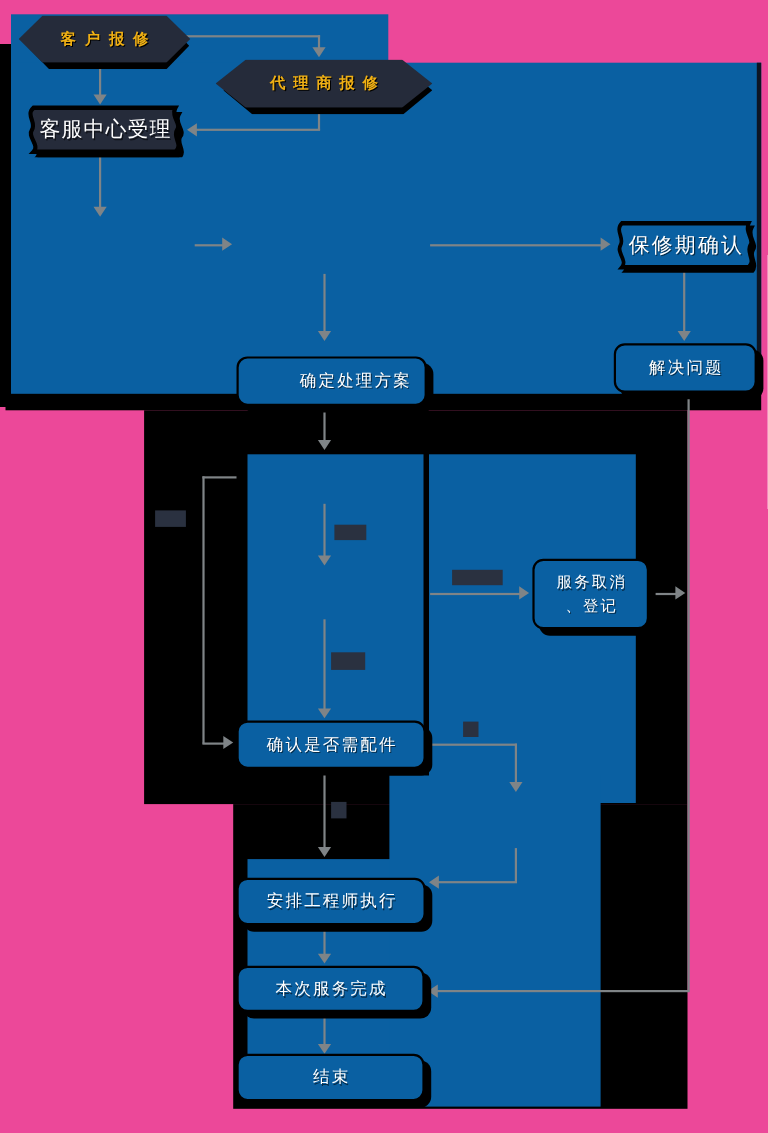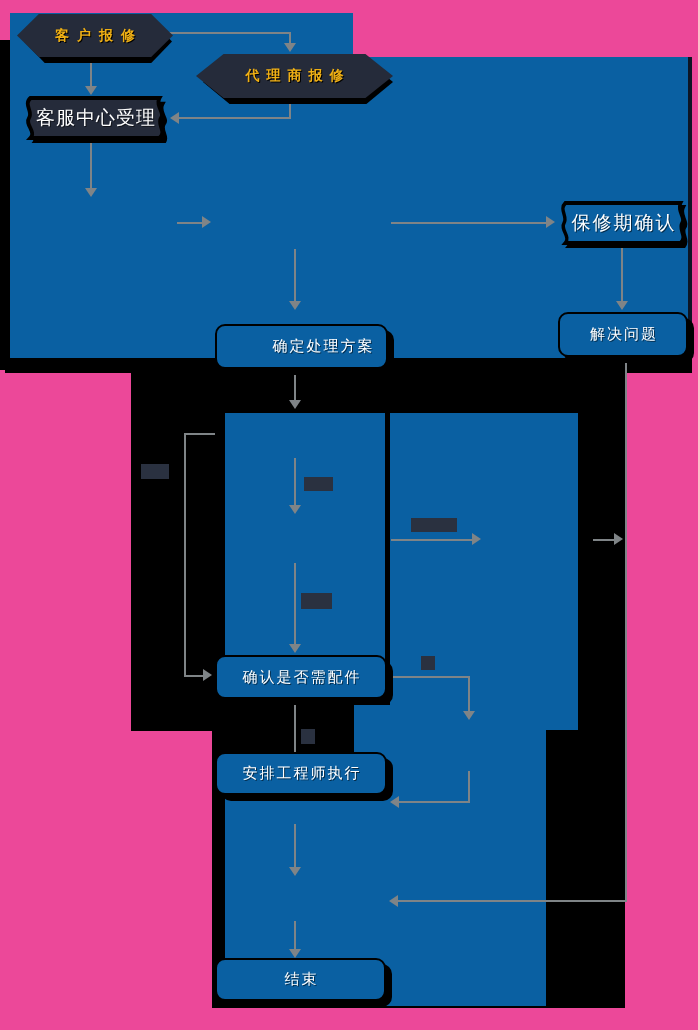--- a/index.html
+++ b/index.html
@@ -159,17 +159,22 @@
       <path d="M14,6 L186,6 C180,16 194,24 188,30 C182,38 196,46 186,54 L14,54 C22,46 6,38 12,30 C18,22 4,14 14,6 Z" transform="translate(4,5)" fill="#000" stroke="#000" stroke-width="5"></path>
       <path d="M14,6 L186,6 C180,16 194,24 188,30 C182,38 196,46 186,54 L14,54 C22,46 6,38 12,30 C18,22 4,14 14,6 Z" fill="#0a60a2" stroke="#000" stroke-width="5"></path>
     </svg>
     <div class="flag-label">
       <span>保修期确认</span>
     </div>
   </div>
 
   <div class="rbox" style="left:215px;top:324px;width:173px;height:45px;padding-left:44px;">确定处理方案</div>
   <div class="rbox" style="left:558px;top:312px;width:130px;height:45px;">解决问题</div>
+  <div class="rbox two" style="left:484px;top:508px;width:106px;height:64px;">
+    <span>服务取消</span>
+    <span>、登记</span>
+  </div>
   <div class="rbox" style="left:215px;top:655px;width:172px;height:44px;">确认是否需配件</div>
-  <div class="rbox" style="left:215px;top:752px;width:172px;height:43px;text-align:center;">安排工程师执行</div>
+  <div class="rbox" style="left:215px;top:798px;width:172px;height:43px;text-align:center;">安排工程师执行</div>
+  <div class="rbox" style="left:215px;top:878px;width:171px;height:42px;">本次服务完成</div>
   <div class="rbox" style="left:215px;top:958px;width:171px;height:43px;">结束</div>
 
 </div>
 
 </body></html>

